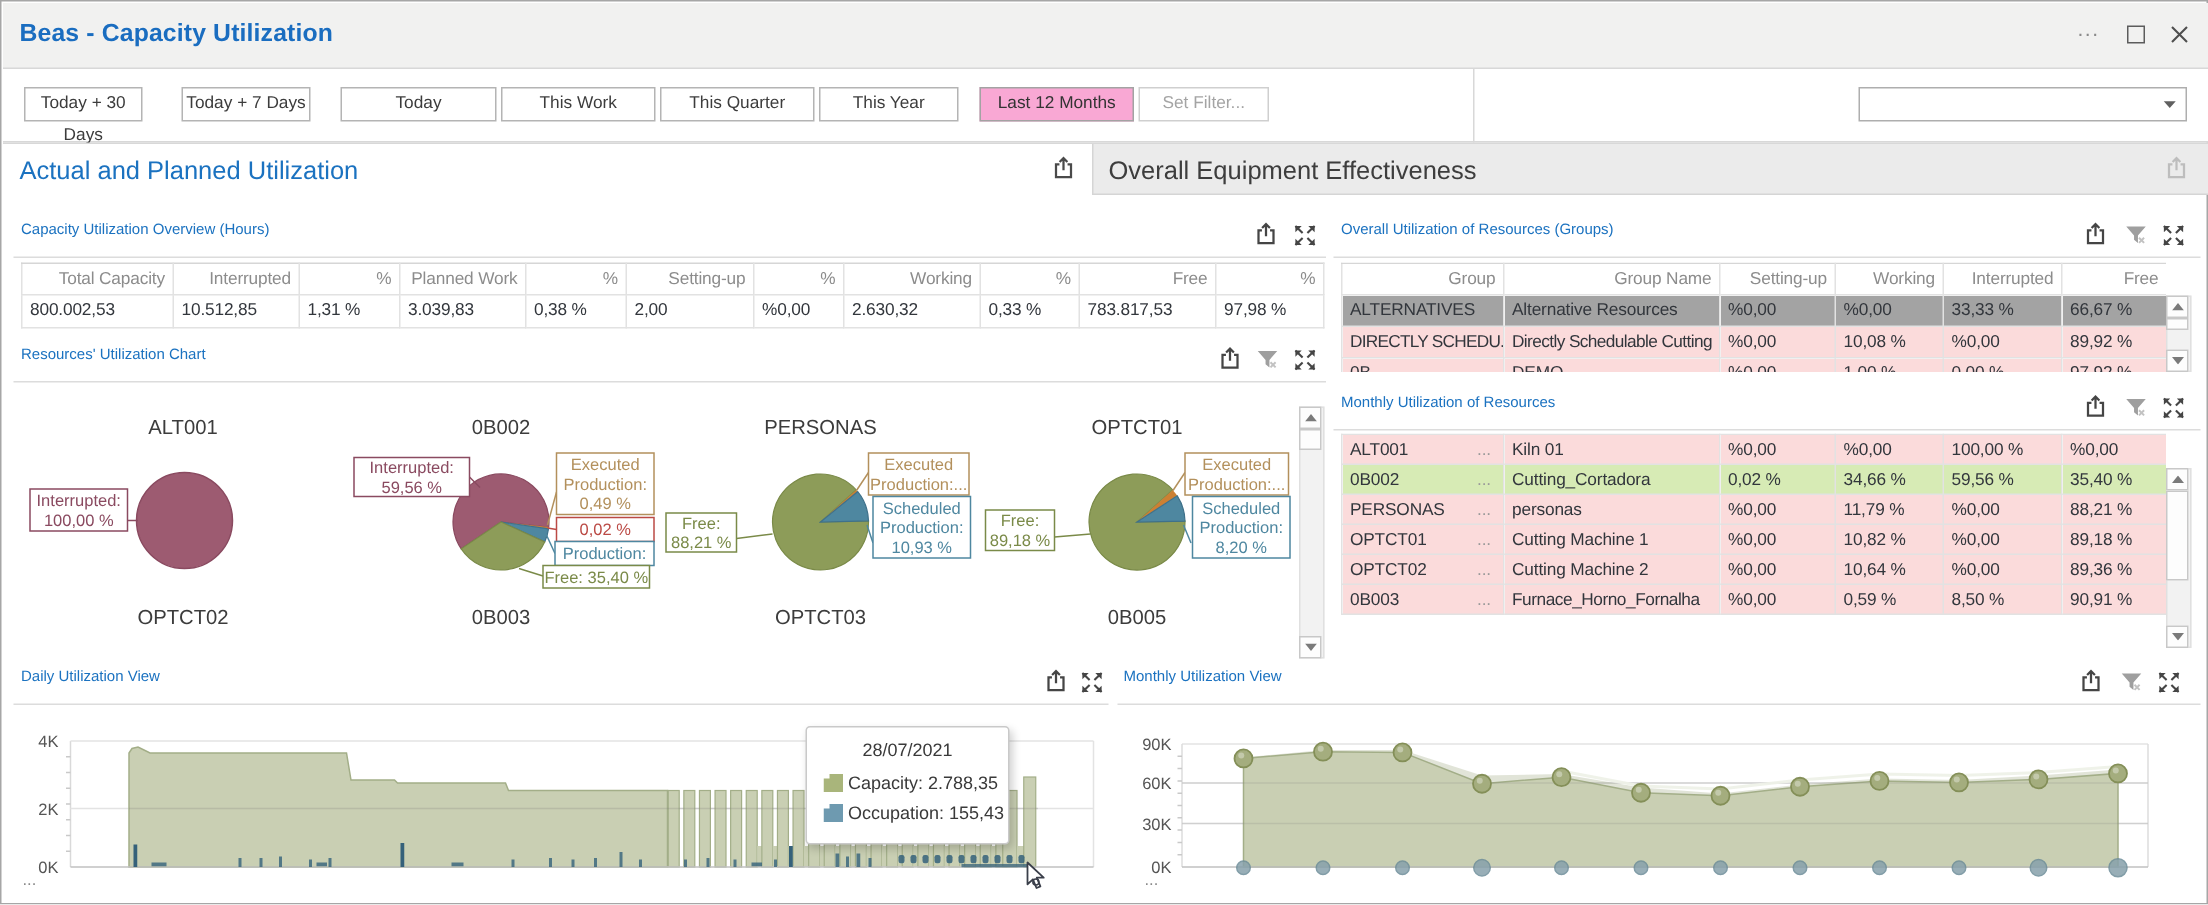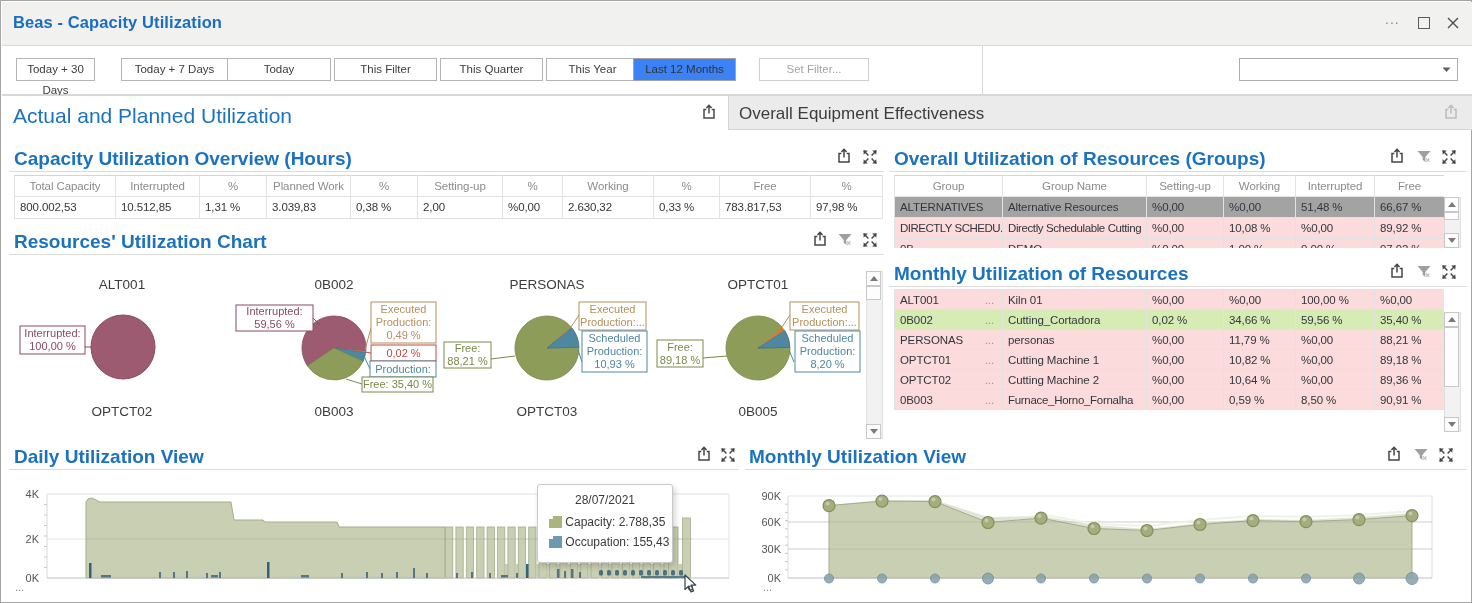--- a/index.html
+++ b/index.html
@@ -1,22 +1,22 @@
 <!DOCTYPE html>
 <html><head><meta charset="utf-8"><style>
 *{margin:0;padding:0;box-sizing:border-box}
 html,body{width:1472px;height:603px;font-family:"Liberation Sans",sans-serif;background:#fff;overflow:hidden}
 .abs{position:absolute}
 #win{position:relative;width:1472px;height:603px;border:1px solid #a6a6a6;background:#fff}
-.sect{color:#1b72c0;font-weight:bold;font-size:19px;position:absolute}
+.sect{color:#1b72c0;font-weight:normal;font-size:10px;position:absolute}
 .hline{position:absolute;height:1px;background:#dcdcdc}
 .btn{position:absolute;top:57px;height:23px;border:1px solid #b4b4b4;background:#fff;color:#3c3c3c;font-size:11.5px;text-align:center;line-height:21px}
 table.grid{border-collapse:collapse;table-layout:fixed;font-size:11.5px;letter-spacing:-0.1px}
 table.grid td,table.grid th{border:1px solid #e2e2e2;overflow:hidden;white-space:nowrap;padding:0 5px}
-table.grid th{color:#8c8c8c;font-weight:normal;text-align:center;height:21px;border-top:1px solid #d6d6d6}
+table.grid th{color:#8c8c8c;font-weight:normal;text-align:right;height:21px;border-top:1px solid #d6d6d6}
 table.grid td{color:#32363c;height:21px;padding:0 8px 0 5px}
 .num{}
 .rt td{padding:0 7px}
 table.t1 th{height:21px}table.t1 td{height:21.5px}
 table.tg th{height:21px}table.tg td{height:21px}
 table.tr2 th{height:21px}table.tr2 td{height:20px}
 .sb{position:absolute;background:#f2f2f2;border:1px solid #e0e0e0}
 .sbb{position:absolute;width:15px;height:15px;background:#fdfdfd;border:1px solid #c8c8c8;display:flex;align-items:center;justify-content:center}
 .sbt{position:absolute;width:15px;background:#fdfdfd;border:1px solid #c8c8c8}
 </style></head><body>
@@ -24,35 +24,35 @@
 
 <div class="abs" style="left:1px;top:1px;width:1470px;height:44px;background:#f1f1f0;border-bottom:1px solid #d8d8d8"></div>
 <div class="abs" style="left:12px;top:12px;font-size:16.5px;font-weight:bold;color:#1a6dc0;letter-spacing:0.1px">Beas - Capacity Utilization</div>
 <div class="abs" style="left:1384px;top:10px;font-size:14px;color:#8a8a8a;letter-spacing:1px">...</div>
 <div class="abs" style="left:1417px;top:16px;width:12px;height:12px;border:1px solid #5c5c5c"></div>
 <svg class="abs" style="left:1445px;top:15px" width="14" height="14" viewBox="0 0 14 14">
       <path d="M2 2 L12 12 M12 2 L2 12" stroke="#4e4e4e" stroke-width="1.4"></path>
     </svg>
 <div class="abs" style="left:1px;top:45px;width:1470px;height:49px;background:#fff;border-bottom:1px solid #d8d8d8"></div>
 <div class="btn" style="left:15px;width:79px">Today + 30 Days</div>
-<div class="btn" style="left:120px;width:107px">Today + 7 Days</div>
+<div class="btn" style="left:120px;width:86px">Today + 7 Days</div>
 <div class="btn" style="left:226px;width:104px">Today</div>
-<div class="btn" style="left:333px;width:103px">This Filter</div>
+<div class="btn" style="left:333px;width:103px">This Work</div>
 <div class="btn" style="left:439px;width:103px">This Quarter</div>
 <div class="btn" style="left:545px;width:93px">This Year</div>
-<div class="btn" style="left:632px;width:103px;background:#3b82f6;border-color:#a3a3a3;color:#333">Last 12 Months</div>
-<div class="btn" style="left:758px;width:110px;color:#a4a4a4;border-color:#cfcfcf">Set Filter...</div>
+<div class="btn" style="left:652px;width:103px;background:#f9a8d4;border-color:#a3a3a3;color:#333">Last 12 Months</div>
+<div class="btn" style="left:758px;width:87px;color:#a4a4a4;border-color:#cfcfcf">Set Filter...</div>
 <div class="abs" style="left:981px;top:45px;width:1px;height:49px;background:#d8d8d8"></div>
 <div class="abs" style="left:1238px;top:57px;width:219px;height:23px;border:1px solid #aeaeae;background:#fff"></div>
 <svg class="abs" style="left:1441px;top:66px" width="9" height="6" viewBox="0 0 9 6">
       <path d="M0.5 0.5 L4.5 5 L8.5 0.5 Z" fill="#606060"></path>
     </svg>
 <div class="abs" style="left:1px;top:94px;width:1470px;height:1px;background:#d8d8d8"></div>
 <div class="abs" style="left:727px;top:95px;width:744px;height:34px;background:#ebebeb;border-bottom:1px solid #d5d5d5;border-left:1px solid #d5d5d5"></div>
-<div class="abs" style="left:12px;top:103px;font-size:21px;color:#1b72c0">Actual and Planned Utilization</div>
+<div class="abs" style="left:12px;top:103px;font-size:17px;color:#1b72c0">Actual and Planned Utilization</div>
 <svg style="position:absolute;left:700px;top:103px" width="16" height="16" viewBox="0 0 16 16" fill="none">
 <path d="M5.3 5.5 H3 V14 H13 V5.5 H10.7" stroke="#4a4a4a" stroke-width="1.5"></path>
 <path d="M8 9.5 V1.6 M5.4 4 L8 1.4 L10.6 4" stroke="#4a4a4a" stroke-width="1.5"></path>
     </svg>
 <div class="abs" style="left:738px;top:103px;font-size:17px;color:#3d3d3d">Overall Equipment Effectiveness</div>
 <svg style="position:absolute;left:1442px;top:103px" width="16" height="16" viewBox="0 0 16 16" fill="none">
 <path d="M5.3 5.5 H3 V14 H13 V5.5 H10.7" stroke="#bdbdbd" stroke-width="1.5"></path>
 <path d="M8 9.5 V1.6 M5.4 4 L8 1.4 L10.6 4" stroke="#bdbdbd" stroke-width="1.5"></path>
     </svg>
 <div class="sect" style="left:13px;top:147px">Capacity Utilization Overview (Hours)</div>
@@ -379,21 +379,21 @@
             <th>Setting-up</th>
             <th>Working</th>
             <th>Interrupted</th>
             <th>Free</th>
           </tr>
           <tr style="background:#a3a3a3">
             <td>ALTERNATIVES</td>
             <td>Alternative Resources</td>
             <td class="num">%0,00</td>
             <td class="num">%0,00</td>
-            <td class="num">51,48 %</td>
+            <td class="num">33,33 %</td>
             <td class="num">66,67 %</td>
           </tr>
           <tr style="background:#fbdbdb">
             <td><span style="letter-spacing:-0.5px">DIRECTLY SCHEDU...</span></td>
             <td><span style="letter-spacing:-0.4px">Directly Schedulable Cutting</span></td>
             <td class="num">%0,00</td>
             <td class="num">10,08 %</td>
             <td class="num">%0,00</td>
             <td class="num">89,92 %</td>
           </tr>

